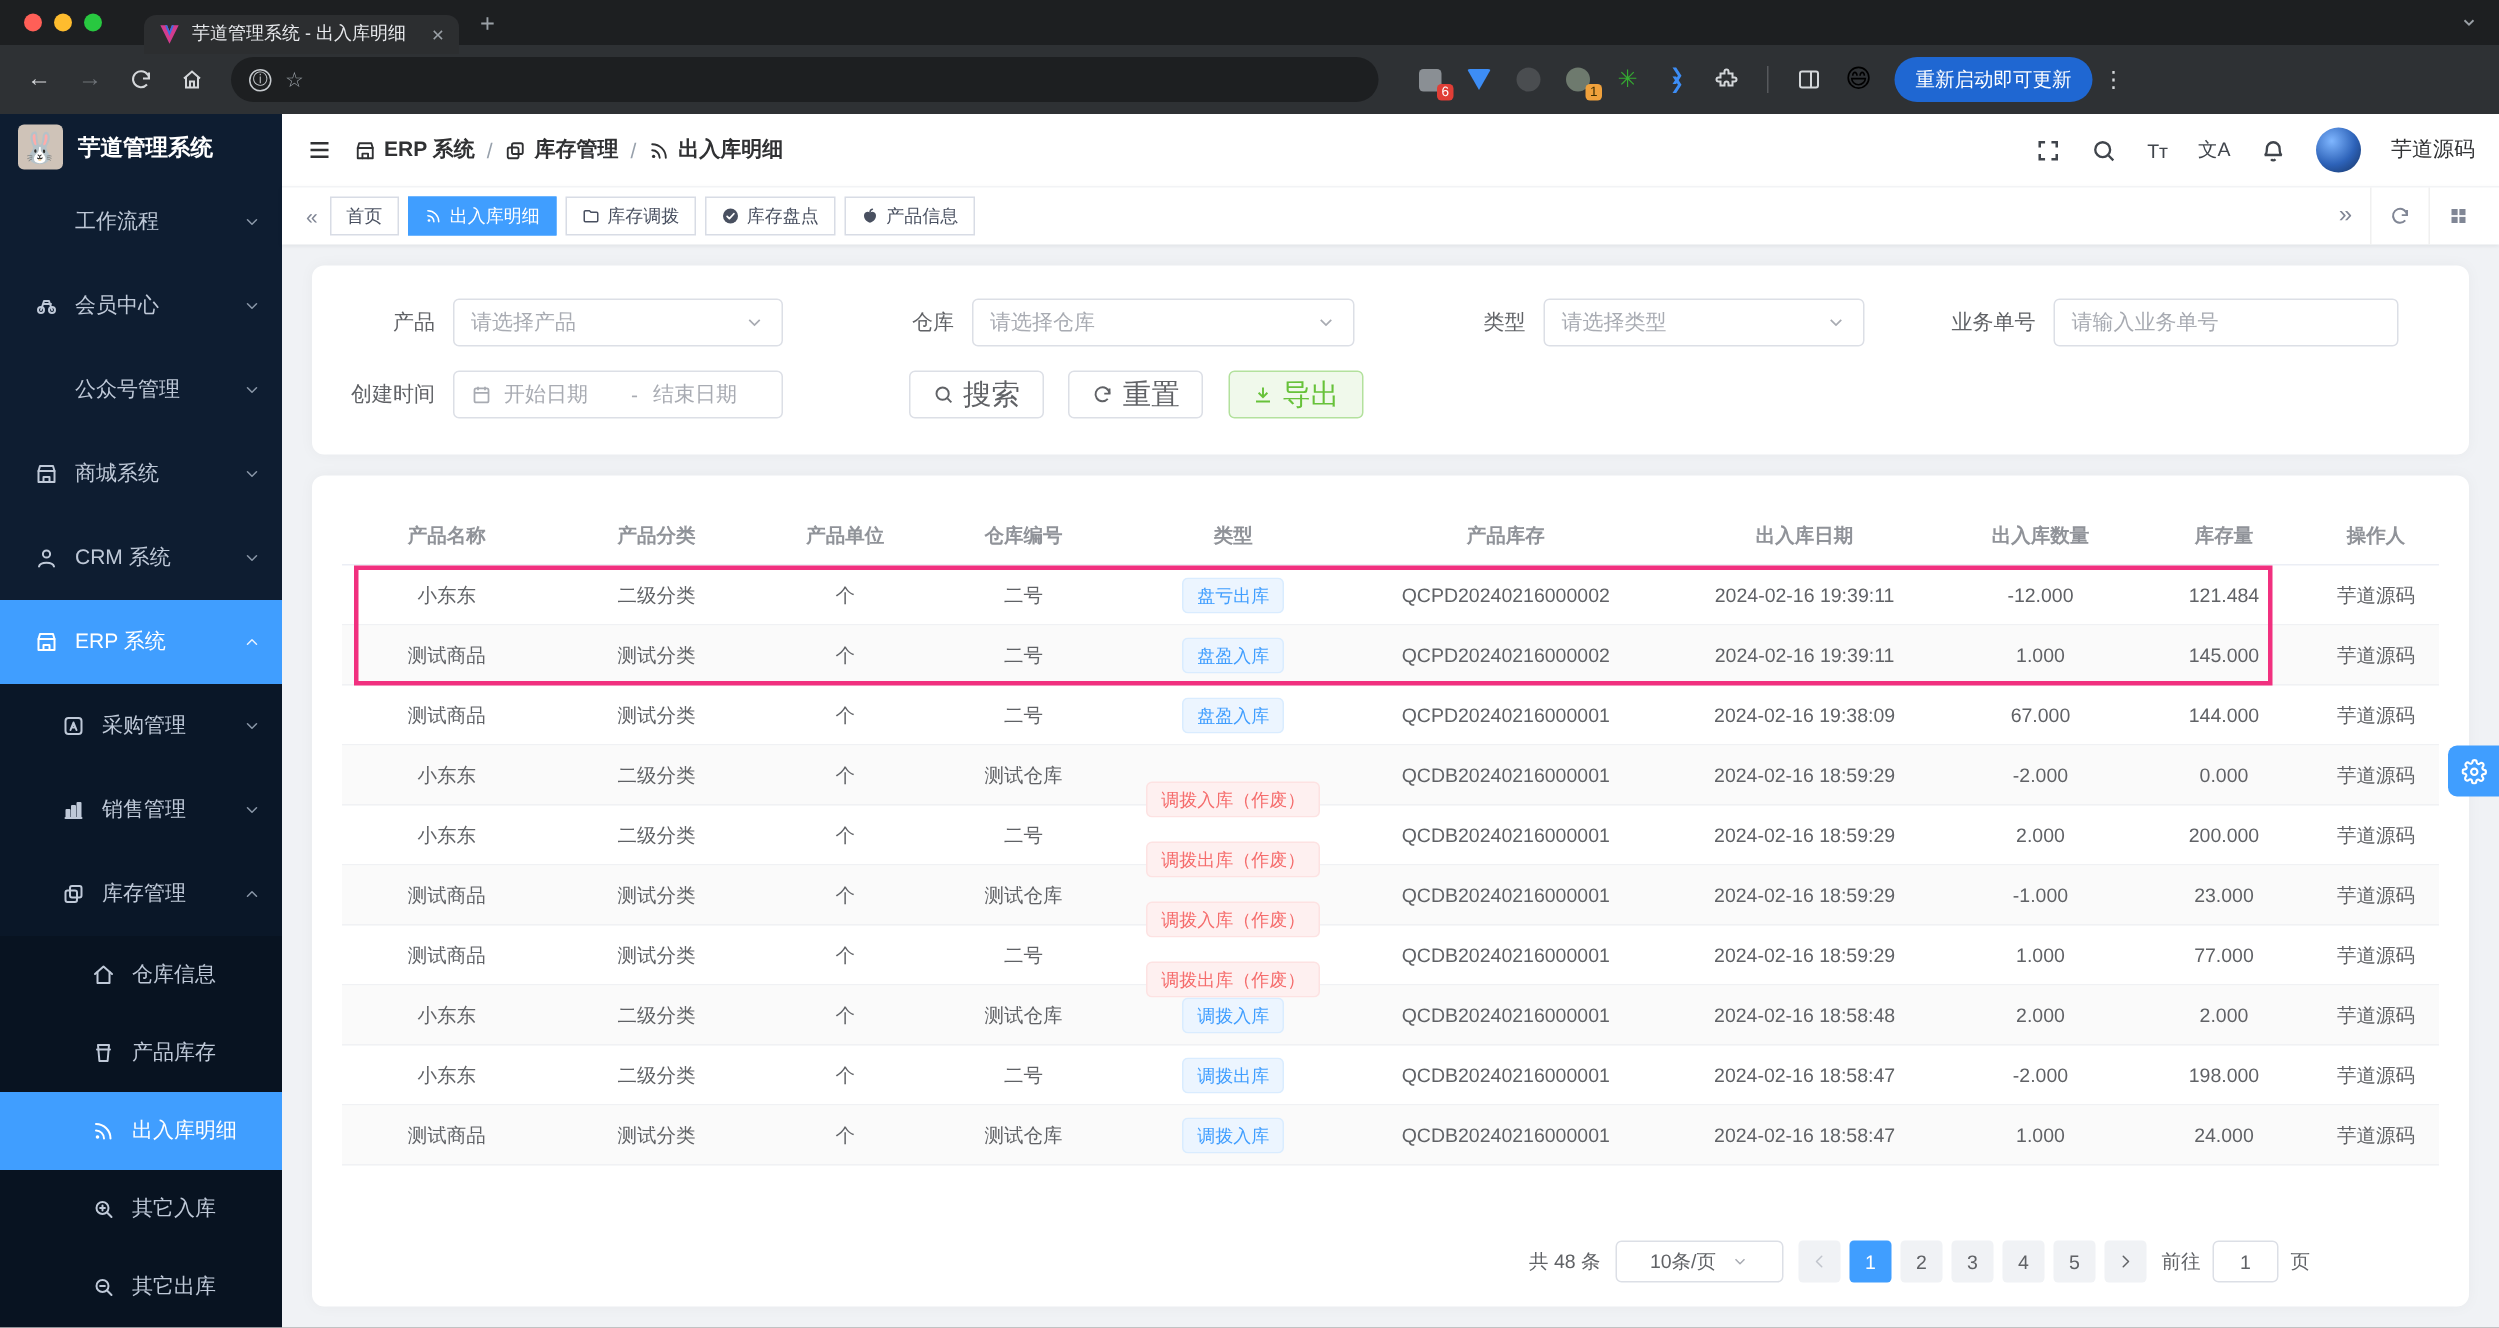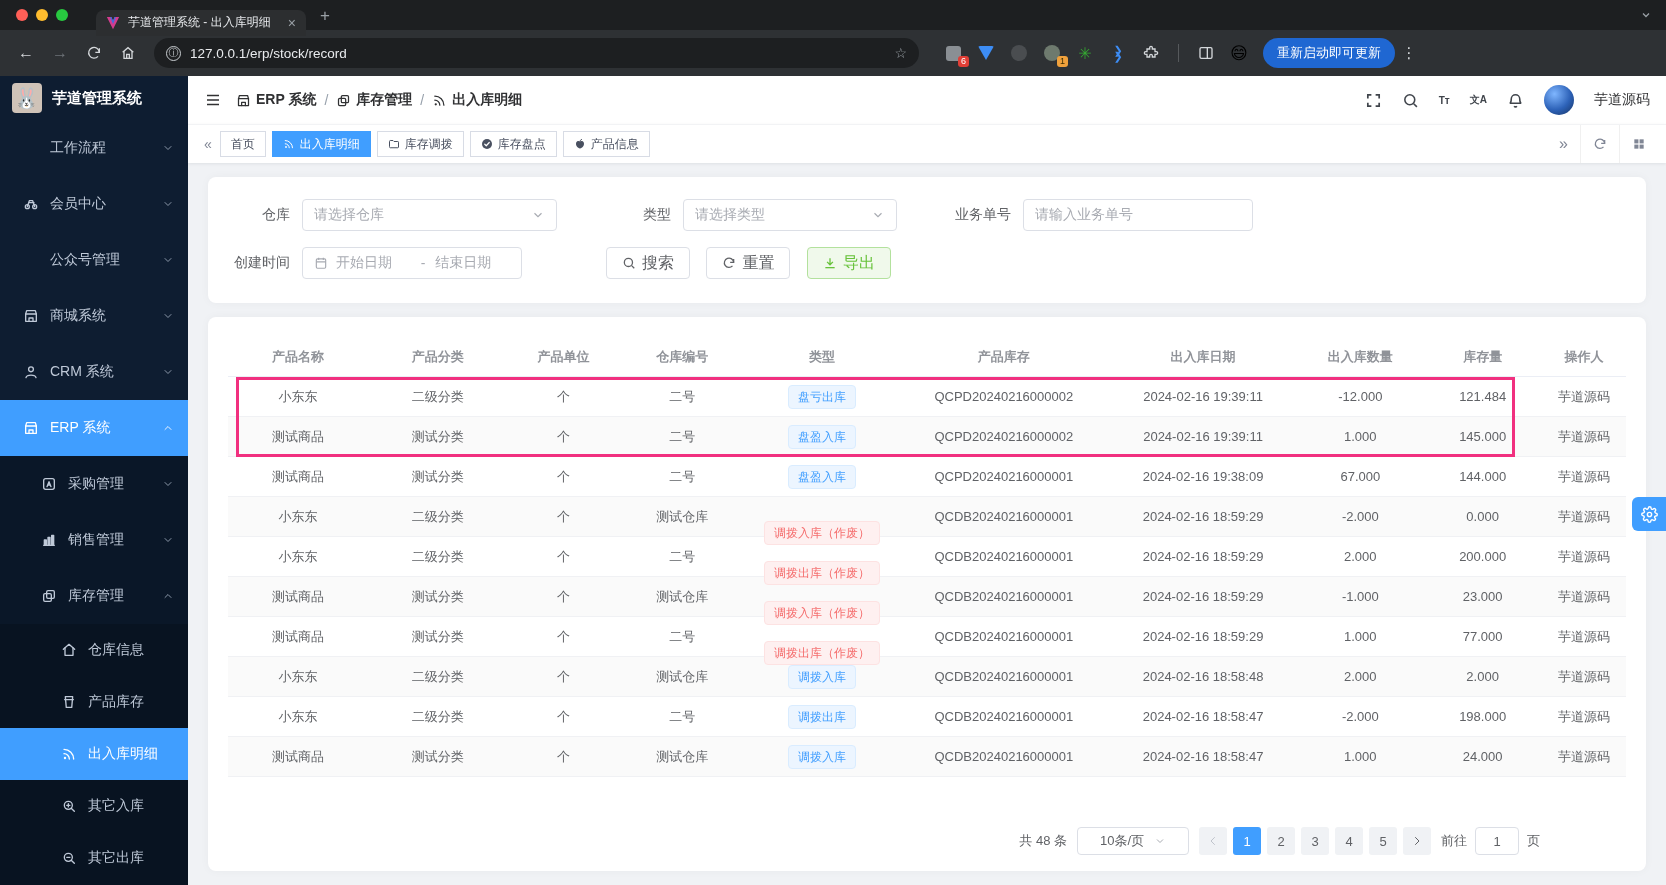--- a/index.html
+++ b/index.html
@@ -69,21 +69,21 @@
   .rightcol{ flex:1; display:flex; flex-direction:column; position:relative; min-width:0; }
   .appheader{ height:48px; background:#fff; display:flex; align-items:center; padding:0 16px; gap:14px; }
   .hamb{ color:#303133; display:flex; }
   .breadcrumb{ display:flex; align-items:center; gap:8px; font-size:14px; font-weight:bold; color:#303133; }
   .bc-item{ display:flex; align-items:center; gap:5px; }
   .bc-item svg{ width:15px; height:15px; }
   .bc-sep{ color:#97a0ab; font-weight:normal; }
   .hdr-right{ margin-left:auto; display:flex; align-items:center; gap:20px; color:#40454c; }
   .hicon{ display:flex; align-items:center; justify-content:center; font-size:14px; }
   .hicon svg{ width:17px; height:17px; }
-  .txticon{ font-size:10px; font-weight:bold; letter-spacing:0; }
+  .txticon{ font-size:13px; font-weight:normal; letter-spacing:0; }
   .avatar{ width:30px; height:30px; border-radius:50%;
     background:radial-gradient(circle at 35% 30%,#7fb6ff 0%,#2d62b8 55%,#16315e 100%); }
   .uname{ font-size:14px; color:#303133; }
 
   .tagsbar{ height:39px; background:#fff; display:flex; align-items:center; padding:0 8px;
     border-top:1px solid #f2f3f5; box-shadow:0 1px 3px rgba(0,21,41,.08); position:relative; z-index:2; }
   .tb-chev{ color:#808695; padding:0 8px; font-size:14px; }
   .tag{ height:26px; border:1px solid #d8dce5; background:#fff; color:#495060; font-size:12px;
     display:flex; align-items:center; gap:5px; padding:0 10px; margin-right:6px; cursor:pointer; }
   .tag svg{ width:12px; height:12px; }
@@ -100,21 +100,21 @@
   .frow{ display:flex; align-items:center; margin-bottom:16px; }
   .fitem{ display:flex; align-items:center; margin-right:56px; }
   .flabel{ min-width:58px; text-align:right; margin-right:12px; font-size:14px; color:#606266; white-space:nowrap; }
   .ctrl{ height:32px; border:1px solid #dcdfe6; border-radius:4px; background:#fff;
     display:flex; align-items:center; padding:0 11px; font-size:14px; color:#a8abb2; }
   .ctrl .ph{ flex:1; white-space:nowrap; overflow:hidden; }
   .ctrl svg{ width:14px; height:14px; color:#a8abb2; flex-shrink:0; }
   .w220{ width:220px; } .w255{ width:255px; } .w214{ width:214px; } .w230{ width:230px; }
   .dr-sep{ margin:0 10px; color:#a8abb2; }
   .btn{ height:32px; border:1px solid #dcdfe6; border-radius:4px; background:#fff; color:#606266;
-    font-size:16px; display:inline-flex; align-items:center; gap:6px; padding:0 15px; margin-right:12px; cursor:pointer; }
+    font-size:19px; display:inline-flex; align-items:center; gap:6px; padding:0 15px; margin-right:12px; cursor:pointer; }
   .btn svg{ width:14px; height:14px; }
   .btn.export{ background:#f0f9eb; border-color:#b3e19d; color:#67c23a; }
   .btns{ margin-left:28px; }
 
   
   .table-card{ flex:1; padding:20px 20px 16px; display:flex; flex-direction:column; }
   .table{ position:relative; flex:1; }
   .trow{ display:grid; grid-template-columns:10% 10% 8% 9% 11% 15% 13.5% 9% 8.5% 6%;
     height:40px; align-items:center; border-bottom:1px solid #f0f1f4; }
   .trow.head{ border-bottom:1px solid #ebeef5; }
@@ -184,21 +184,20 @@
     </span>
     <span class="navbtn">
       <svg width="16" height="16" viewBox="0 0 24 24" fill="none" stroke="currentColor" stroke-width="2">
           <path d="M4 11l8-7 8 7"></path>
           <path d="M6 9.5V20h12V9.5"></path>
           <path d="M10 20v-6h4v6"></path>
         </svg>
     </span>
     <div class="urlbar">
       <span class="url-info">ⓘ</span>
-      <span class="url-text">127.0.0.1/erp/stock/record</span>
       <span class="chrome-ic">☆</span>
     </div>
     <div class="ext-area">
       <span class="ext">
         <span class="ext-shape"></span>
         <span class="ext-badge badge-red">6</span>
       </span>
       <span class="ext">
           <span class="cone"></span>
         </span>
@@ -535,20 +534,29 @@
               </svg>
           </span>
         </div>
       </div>
 
       <div class="content">
 
         <div class="card filter-card">
           <div class="frow">
             <div class="fitem">
+              <span class="flabel">产品</span>
+              <div class="ctrl w220">
+                <span class="ph">请选择产品</span>
+                <svg viewBox="0 0 24 24" fill="none" stroke="currentColor" stroke-width="2">
+                    <path d="M6 9l6 6 6-6"></path>
+                  </svg>
+              </div>
+            </div>
+            <div class="fitem">
               <span class="flabel">仓库</span>
               <div class="ctrl w255">
                 <span class="ph">请选择仓库</span>
                 <svg viewBox="0 0 24 24" fill="none" stroke="currentColor" stroke-width="2">
                     <path d="M6 9l6 6 6-6"></path>
                   </svg>
               </div>
             </div>
             <div class="fitem">
               <span class="flabel">类型</span>

